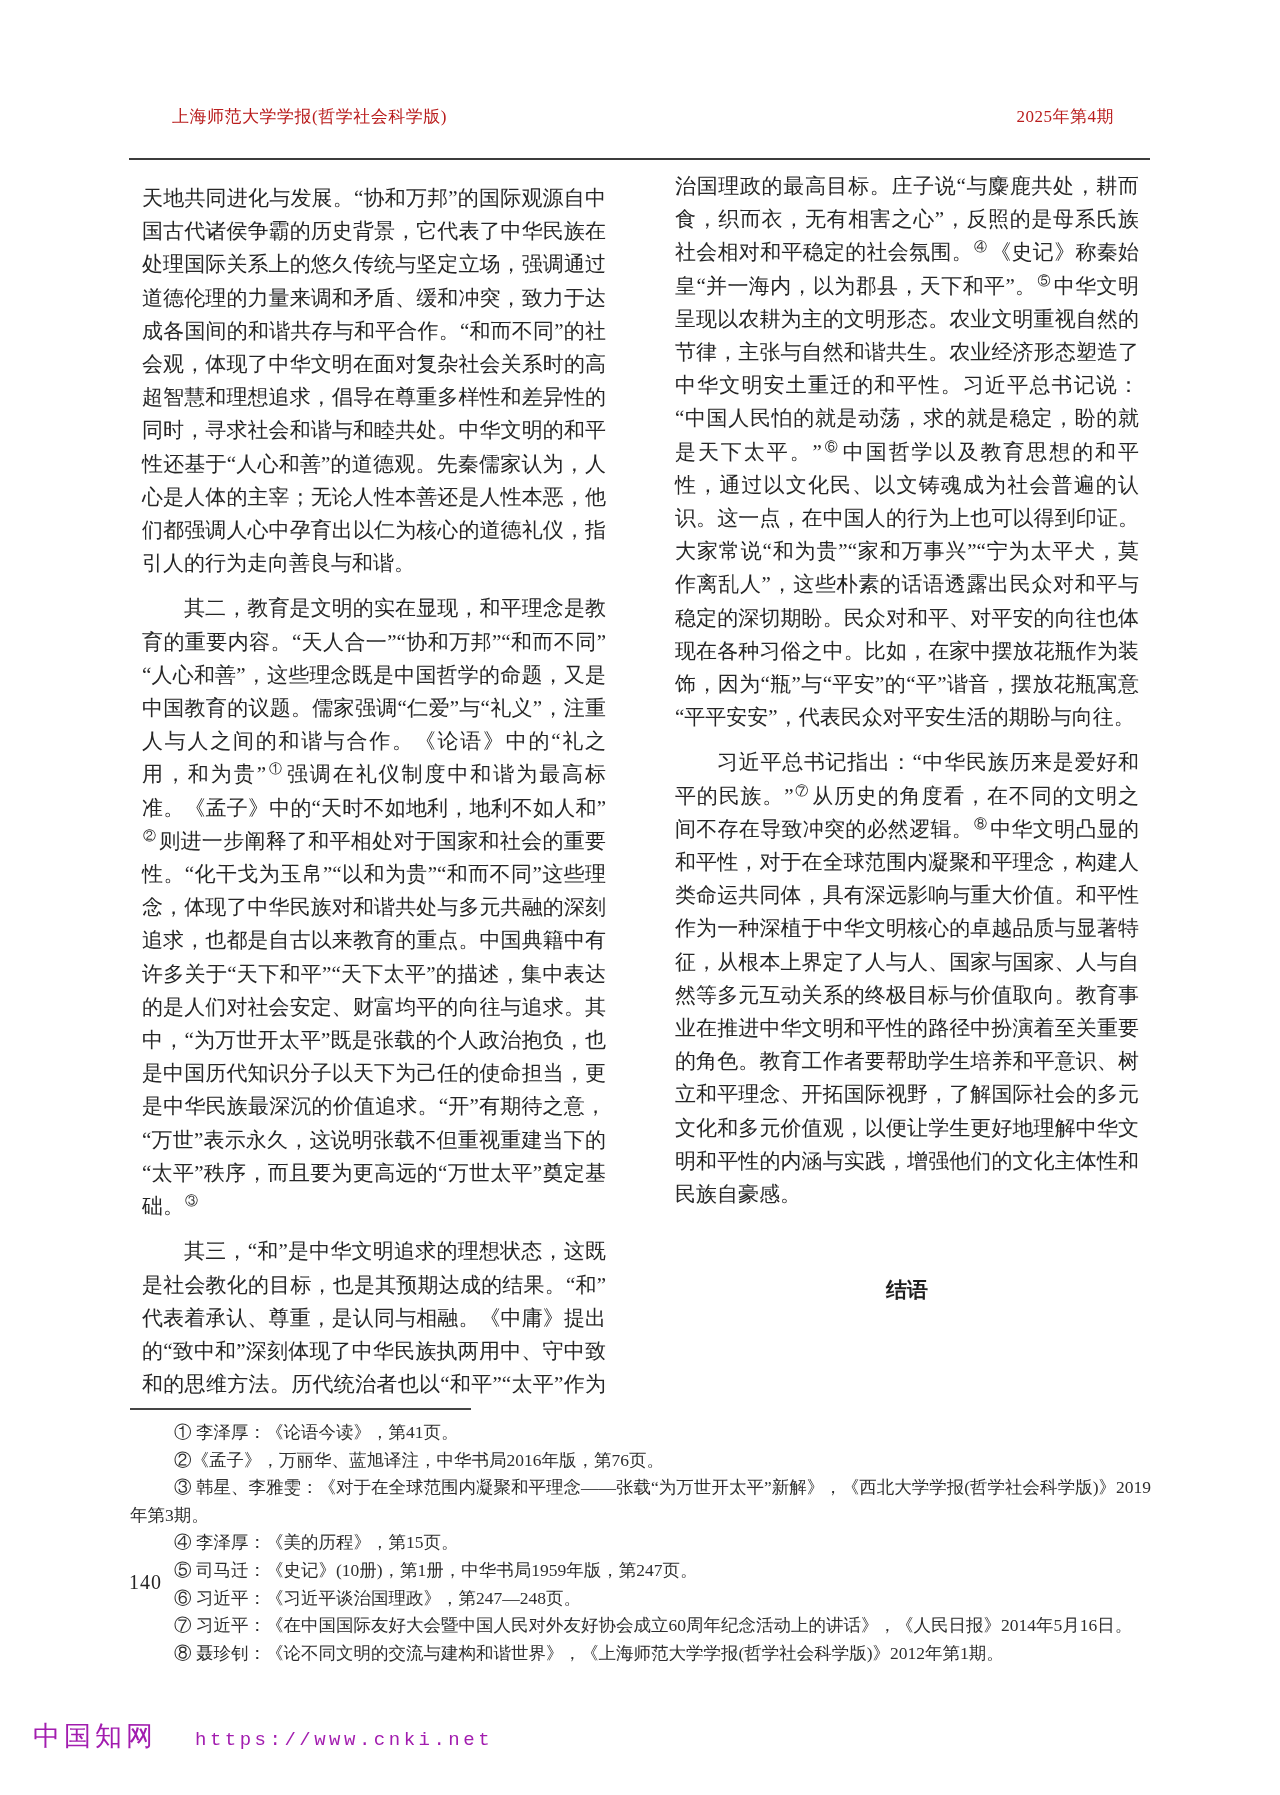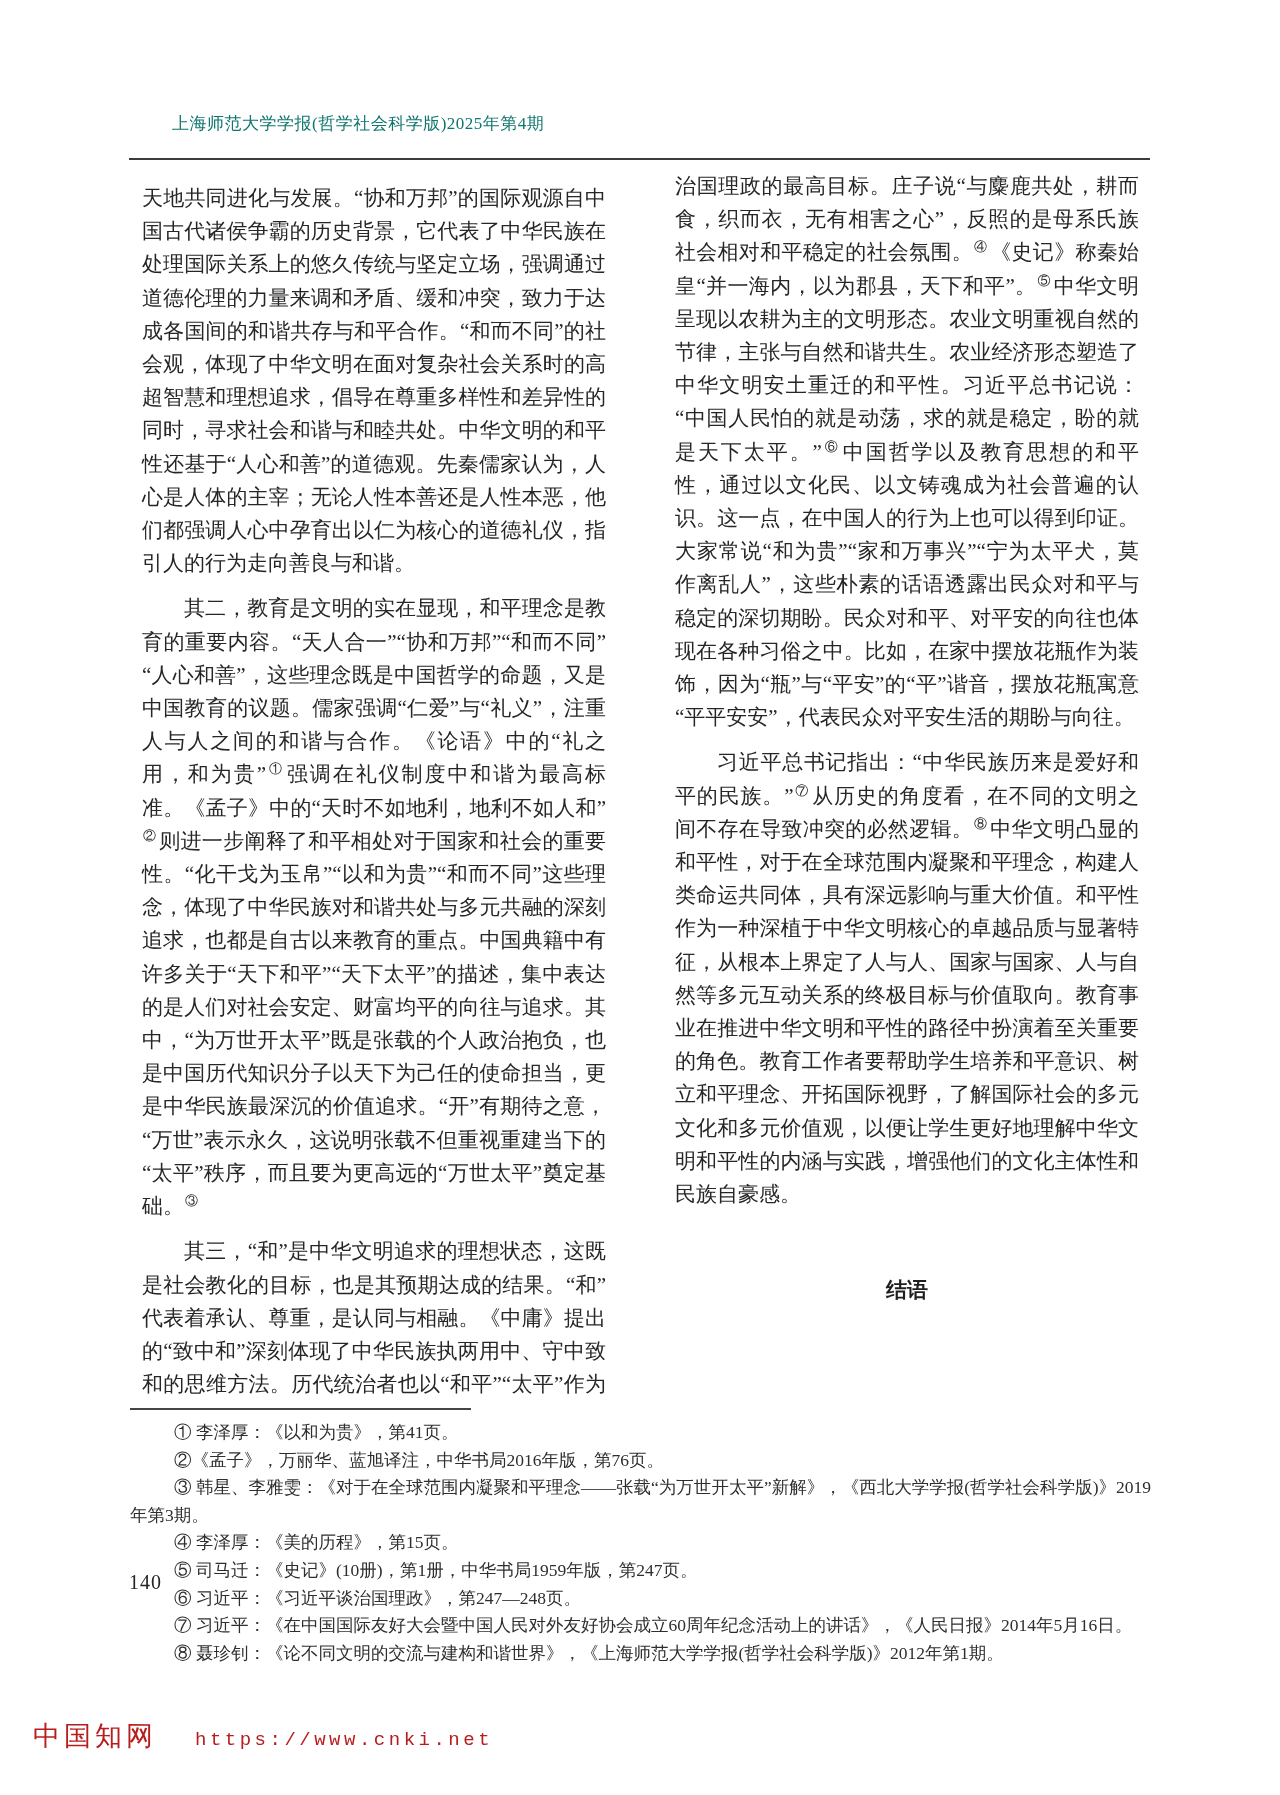--- a/index.html
+++ b/index.html
@@ -4,23 +4,23 @@
 <style>
   html,body{margin:0;padding:0;}
   body{
     width:1280px;height:1795px;position:relative;overflow:hidden;
     background:#ffffff;
     font-family:"Liberation Serif","DejaVu Serif",serif;
     color:#262626;
   }
   
   .page-header{
-    position:absolute;left:130px;top:112px;width:1020px;
-    display:flex;justify-content:flex-start;align-items:baseline;
-    font-size:17px;color:#0f766e;letter-spacing:.5px;
+    position:absolute;left:130px;top:105px;width:1020px;
+    display:flex;justify-content:space-between;align-items:baseline;
+    font-size:17px;color:#b91c1c;letter-spacing:.5px;
   }
   .page-header .journal{margin-left:42px;}
   .page-header .issue{margin-right:36px;}
   .header-rule{
     position:absolute;left:129px;top:158px;width:1021px;height:2px;
     background:#3c3c3c;
   }
   
   .article{
     position:absolute;left:130px;top:170px;width:1021px;height:1238px;
@@ -51,21 +51,21 @@
   }
   .footnote{text-indent:44px;margin:0;}
   
   .page-number{
     position:absolute;left:129px;top:1571px;
     font-size:20px;color:#242424;letter-spacing:1px;
   }
   .watermark{
     position:absolute;left:33px;top:1718px;
     display:flex;align-items:baseline;gap:38px;
-    color:#b91c1c;
+    color:#a21caf;
   }
   .wm-brand{
     font-size:27px;letter-spacing:4px;font-weight:400;
     font-family:"Liberation Serif","DejaVu Serif",serif;
   }
   .wm-url{
     font-family:"Liberation Mono","DejaVu Sans Mono",monospace;
     font-size:19px;letter-spacing:3.5px;
   }
 </style>
@@ -82,21 +82,21 @@
     <p class="para no-indent">天地共同进化与发展。“协和万邦”的国际观源自中国古代诸侯争霸的历史背景，它代表了中华民族在处理国际关系上的悠久传统与坚定立场，强调通过道德伦理的力量来调和矛盾、缓和冲突，致力于达成各国间的和谐共存与和平合作。“和而不同”的社会观，体现了中华文明在面对复杂社会关系时的高超智慧和理想追求，倡导在尊重多样性和差异性的同时，寻求社会和谐与和睦共处。中华文明的和平性还基于“人心和善”的道德观。先秦儒家认为，人心是人体的主宰；无论人性本善还是人性本恶，他们都强调人心中孕育出以仁为核心的道德礼仪，指引人的行为走向善良与和谐。</p>
     <p class="para">其二，教育是文明的实在显现，和平理念是教育的重要内容。“天人合一”“协和万邦”“和而不同”“人心和善”，这些理念既是中国哲学的命题，又是中国教育的议题。儒家强调“仁爱”与“礼义”，注重人与人之间的和谐与合作。《论语》中的“礼之用，和为贵”<sup class="fn-ref">①</sup>强调在礼仪制度中和谐为最高标准。《孟子》中的“天时不如地利，地利不如人和”<sup class="fn-ref">②</sup>则进一步阐释了和平相处对于国家和社会的重要性。“化干戈为玉帛”“以和为贵”“和而不同”这些理念，体现了中华民族对和谐共处与多元共融的深刻追求，也都是自古以来教育的重点。中国典籍中有许多关于“天下和平”“天下太平”的描述，集中表达的是人们对社会安定、财富均平的向往与追求。其中，“为万世开太平”既是张载的个人政治抱负，也是中国历代知识分子以天下为己任的使命担当，更是中华民族最深沉的价值追求。“开”有期待之意，“万世”表示永久，这说明张载不但重视重建当下的“太平”秩序，而且要为更高远的“万世太平”奠定基础。<sup class="fn-ref">③</sup></p>
     <p class="para">其三，“和”是中华文明追求的理想状态，这既是社会教化的目标，也是其预期达成的结果。“和”代表着承认、尊重，是认同与相融。《中庸》提出的“致中和”深刻体现了中华民族执两用中、守中致和的思维方法。历代统治者也以“和平”“太平”作为治国理政的最高目标。庄子说“与麋鹿共处，耕而食，织而衣，无有相害之心”，反照的是母系氏族社会相对和平稳定的社会氛围。<sup class="fn-ref">④</sup>《史记》称秦始皇“并一海内，以为郡县，天下和平”。<sup class="fn-ref">⑤</sup>中华文明呈现以农耕为主的文明形态。农业文明重视自然的节律，主张与自然和谐共生。农业经济形态塑造了中华文明安土重迁的和平性。习近平总书记说：“中国人民怕的就是动荡，求的就是稳定，盼的就是天下太平。”<sup class="fn-ref">⑥</sup>中国哲学以及教育思想的和平性，通过以文化民、以文铸魂成为社会普遍的认识。这一点，在中国人的行为上也可以得到印证。大家常说“和为贵”“家和万事兴”“宁为太平犬，莫作离乱人”，这些朴素的话语透露出民众对和平与稳定的深切期盼。民众对和平、对平安的向往也体现在各种习俗之中。比如，在家中摆放花瓶作为装饰，因为“瓶”与“平安”的“平”谐音，摆放花瓶寓意“平平安安”，代表民众对平安生活的期盼与向往。</p>
     <p class="para">习近平总书记指出：“中华民族历来是爱好和平的民族。”<sup class="fn-ref">⑦</sup>从历史的角度看，在不同的文明之间不存在导致冲突的必然逻辑。<sup class="fn-ref">⑧</sup>中华文明凸显的和平性，对于在全球范围内凝聚和平理念，构建人类命运共同体，具有深远影响与重大价值。和平性作为一种深植于中华文明核心的卓越品质与显著特征，从根本上界定了人与人、国家与国家、人与自然等多元互动关系的终极目标与价值取向。教育事业在推进中华文明和平性的路径中扮演着至关重要的角色。教育工作者要帮助学生培养和平意识、树立和平理念、开拓国际视野，了解国际社会的多元文化和多元价值观，以便让学生更好地理解中华文明和平性的内涵与实践，增强他们的文化主体性和民族自豪感。</p>
     <div class="section-heading">结语</div>
     <p class="para">中华文明以教育传承体系为文化根基，生生不息。正如习近平总书记所强调的那样：教育始</p>
   </div>
 
 <div class="fn-rule"></div>
 <div class="footnotes">
-    <div class="footnote">① 李泽厚：《以和为贵》，第41页。</div>
+    <div class="footnote">① 李泽厚：《论语今读》，第41页。</div>
     <div class="footnote">②《孟子》，万丽华、蓝旭译注，中华书局2016年版，第76页。</div>
     <div class="footnote">③ 韩星、李雅雯：《对于在全球范围内凝聚和平理念——张载“为万世开太平”新解》，《西北大学学报(哲学社会科学版)》2019年第3期。</div>
     <div class="footnote">④ 李泽厚：《美的历程》，第15页。</div>
     <div class="footnote">⑤ 司马迁：《史记》(10册)，第1册，中华书局1959年版，第247页。</div>
     <div class="footnote">⑥ 习近平：《习近平谈治国理政》，第247—248页。</div>
     <div class="footnote">⑦ 习近平：《在中国国际友好大会暨中国人民对外友好协会成立60周年纪念活动上的讲话》，《人民日报》2014年5月16日。</div>
     <div class="footnote">⑧ 聂珍钊：《论不同文明的交流与建构和谐世界》，《上海师范大学学报(哲学社会科学版)》2012年第1期。</div>
   </div>
 
 <div class="page-number">140</div>

